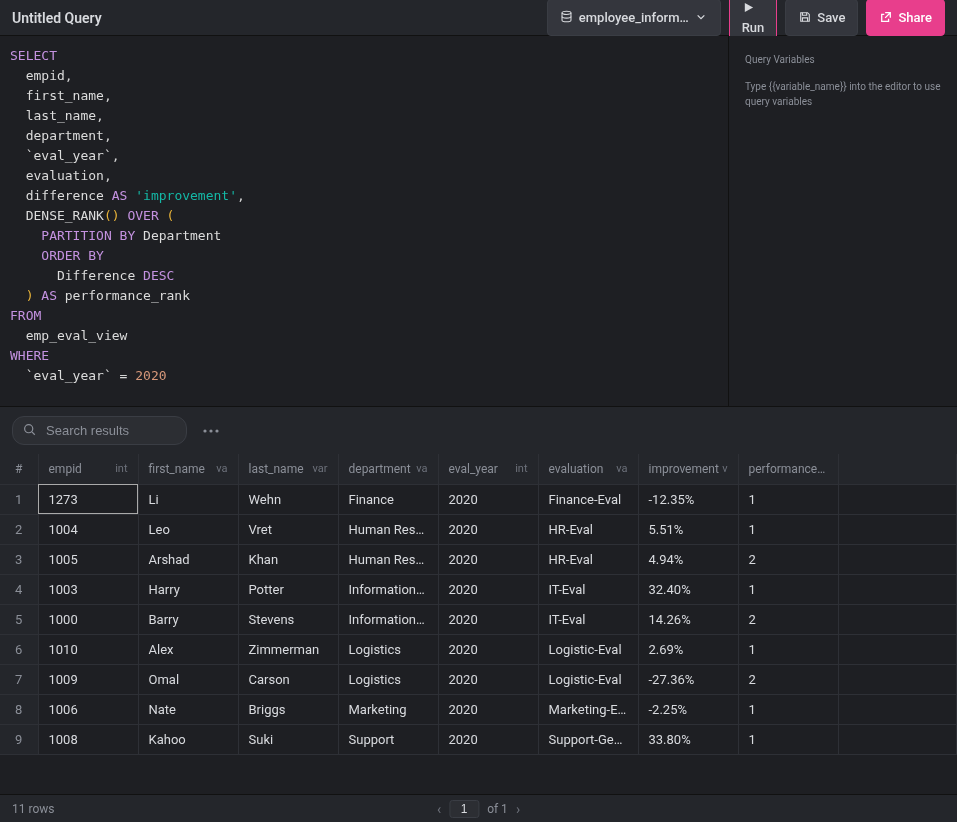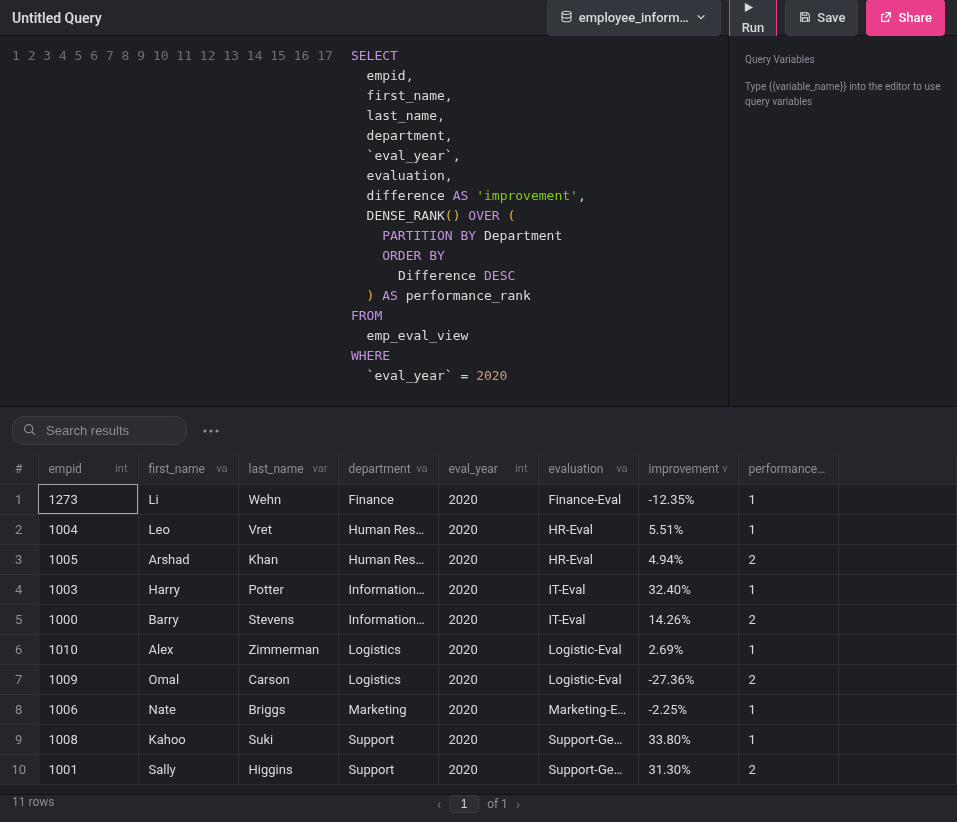--- a/index.html
+++ b/index.html
@@ -91,21 +91,21 @@
     font-family:Consolas,Menlo,monospace;
     font-size:13px;
     line-height:20px;
     white-space:pre;
     color:#d4d4d4;
   }
   .kw{color:#c492e0;}
   .fn-kw{color:#c492e0;}
   .as{color:#c492e0;}
   .desc{color:#c492e0;}
-  .str{color:#84cc16;}
+  .str{color:#14b8a6;}
   .num{color:#d6987a;}
   .paren{color:#e8b339;}
   .id{color:#dcdcdc;}
   .punc{color:#d4d4d4;}
 
   .vars-panel{
     width:228px;
     padding:16px 16px;
     color:var(--text-dim);
     font-size:10px;
@@ -214,21 +214,21 @@
   .col-eval{width:100px;max-width:100px;}
   .col-imp{width:100px;max-width:100px;}
   .col-rank{width:100px;max-width:100px;}
 
   
   .footer{
     height:28px;
     background:var(--bg2);
     border-top:1px solid #111;
     display:flex;
-    align-items:flex-start;
+    align-items:center;
     padding:0 12px;
     color:var(--text-dim);
     font-size:12px;
     position:relative;
   }
   .pager{
     position:absolute;left:50%;transform:translateX(-50%);
     display:flex;align-items:center;gap:8px;
   }
   .pager .arrow{color:var(--text-dimmer);cursor:pointer;font-size:14px;}
@@ -287,38 +287,20 @@
       <svg width="12" height="12" viewBox="0 0 14 14" fill="none" stroke="currentColor" stroke-width="1.5">
         <path d="M6 2h6v6M12 2L6 8M10 9v3H2V4h3"></path>
       </svg>
     </span>
     <span>Share</span>
   </div>
 </div>
 
 <div class="main" style="height:370px;flex:0 0 370px;">
   <div class="editor-wrap">
-    <div class="gutter" id="gutter">1
-2
-3
-4
-5
-6
-7
-8
-9
-10
-11
-12
-13
-14
-15
-16
-17
-</div>
     <div class="code"><span class="kw">SELECT</span>
   <span class="id">empid</span><span class="punc">,</span>
   <span class="id">first_name</span><span class="punc">,</span>
   <span class="id">last_name</span><span class="punc">,</span>
   <span class="id">department</span><span class="punc">,</span>
   <span class="id">`eval_year`</span><span class="punc">,</span>
   <span class="id">evaluation</span><span class="punc">,</span>
   <span class="id">difference</span> <span class="as">AS</span> <span class="str">'improvement'</span><span class="punc">,</span>
   <span class="id">DENSE_RANK</span><span class="paren">()</span> <span class="fn-kw">OVER</span> <span class="paren">(</span>
     <span class="fn-kw">PARTITION BY</span> <span class="id">Department</span>
@@ -473,32 +455,20 @@
           <td class="col-empid">1008</td>
           <td class="col-fn">Kahoo</td>
           <td class="col-ln">Suki</td>
           <td class="col-dept">Support</td>
           <td class="col-ey">2020</td>
           <td class="col-eval">Support-Gen…</td>
           <td class="col-imp">33.80%</td>
           <td class="col-rank">1</td>
           <td class="fill-right"></td>
         </tr>
-        <tr>
-          <td class="rownum">10</td>
-          <td class="col-empid">1001</td>
-          <td class="col-fn">Sally</td>
-          <td class="col-ln">Higgins</td>
-          <td class="col-dept">Support</td>
-          <td class="col-ey">2020</td>
-          <td class="col-eval">Support-Gen…</td>
-          <td class="col-imp">31.30%</td>
-          <td class="col-rank">2</td>
-          <td class="fill-right"></td>
-        </tr>
       </tbody>
   </table>
 </div>
 
 <div class="footer">
   <span>11 rows</span>
   <div class="pager">
     <span class="arrow">‹</span>
     <input value="1" style="">
     <span>of 1</span>

